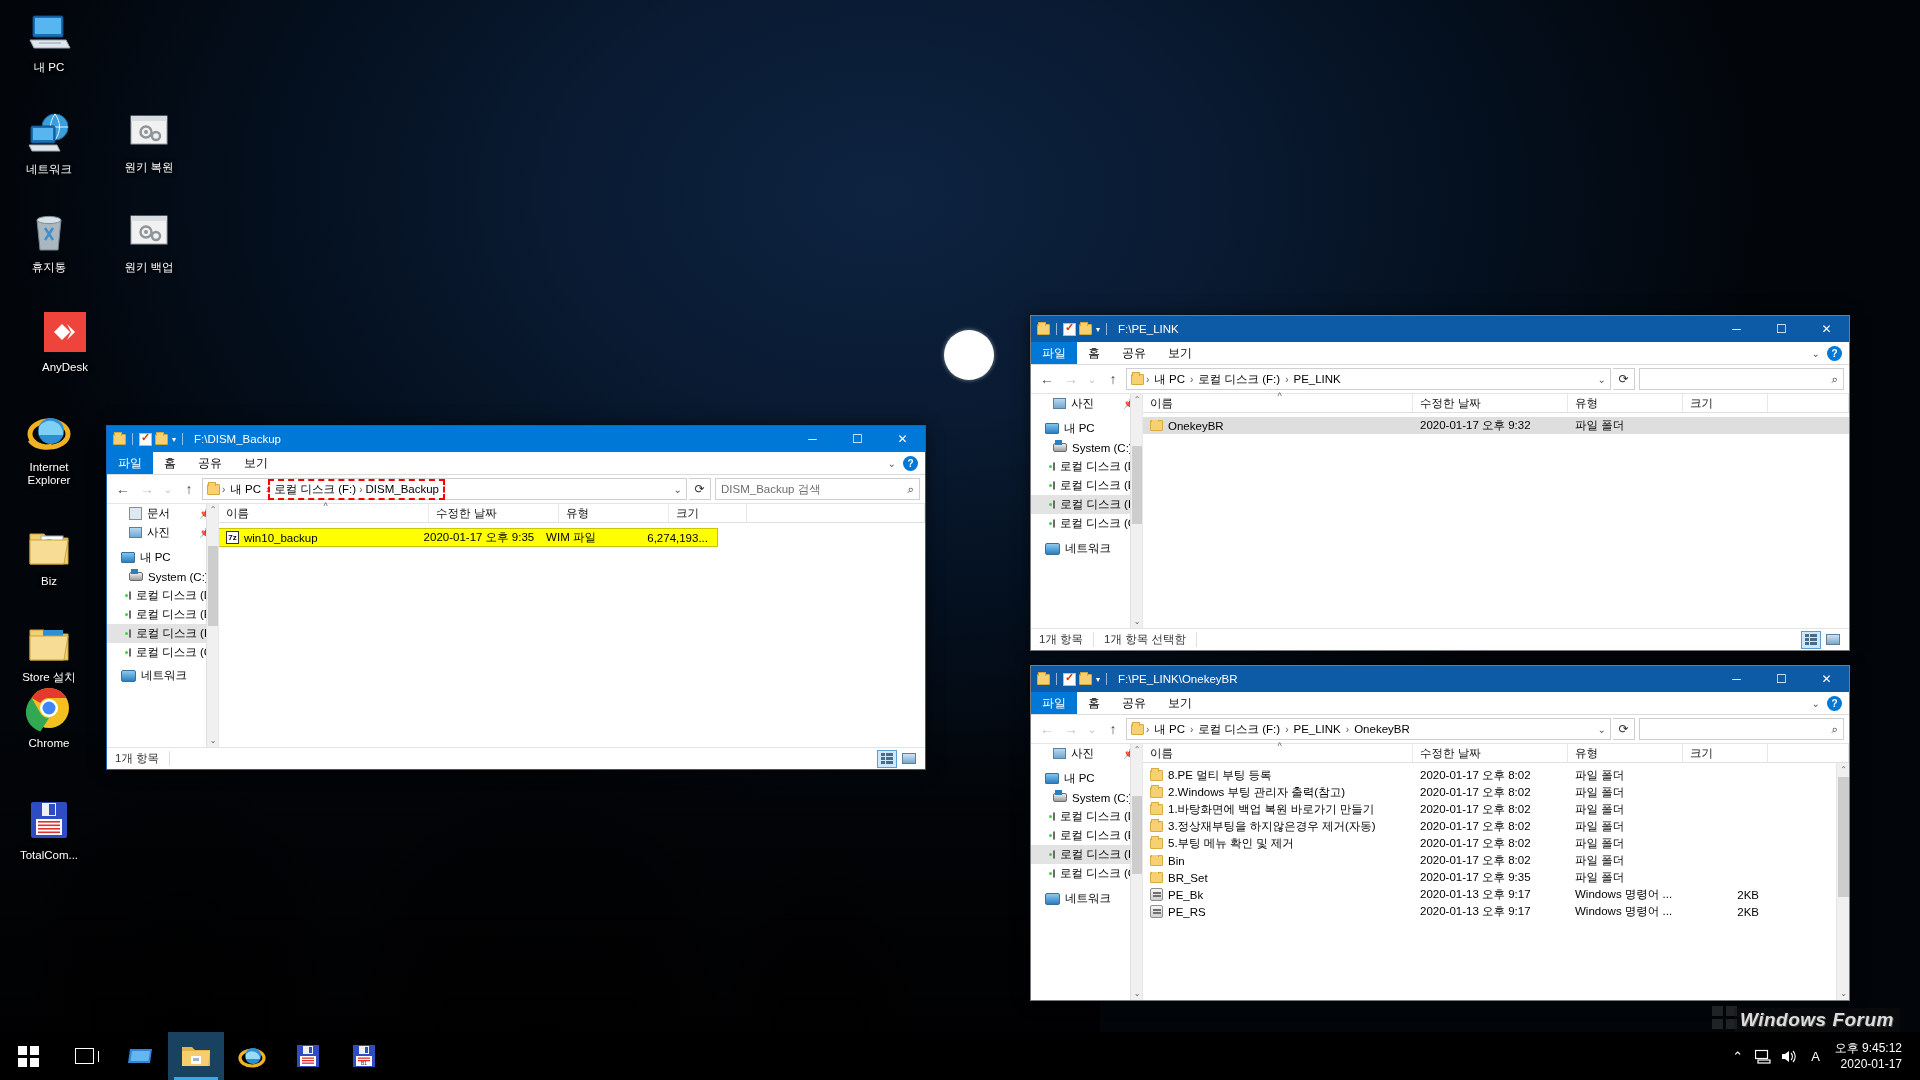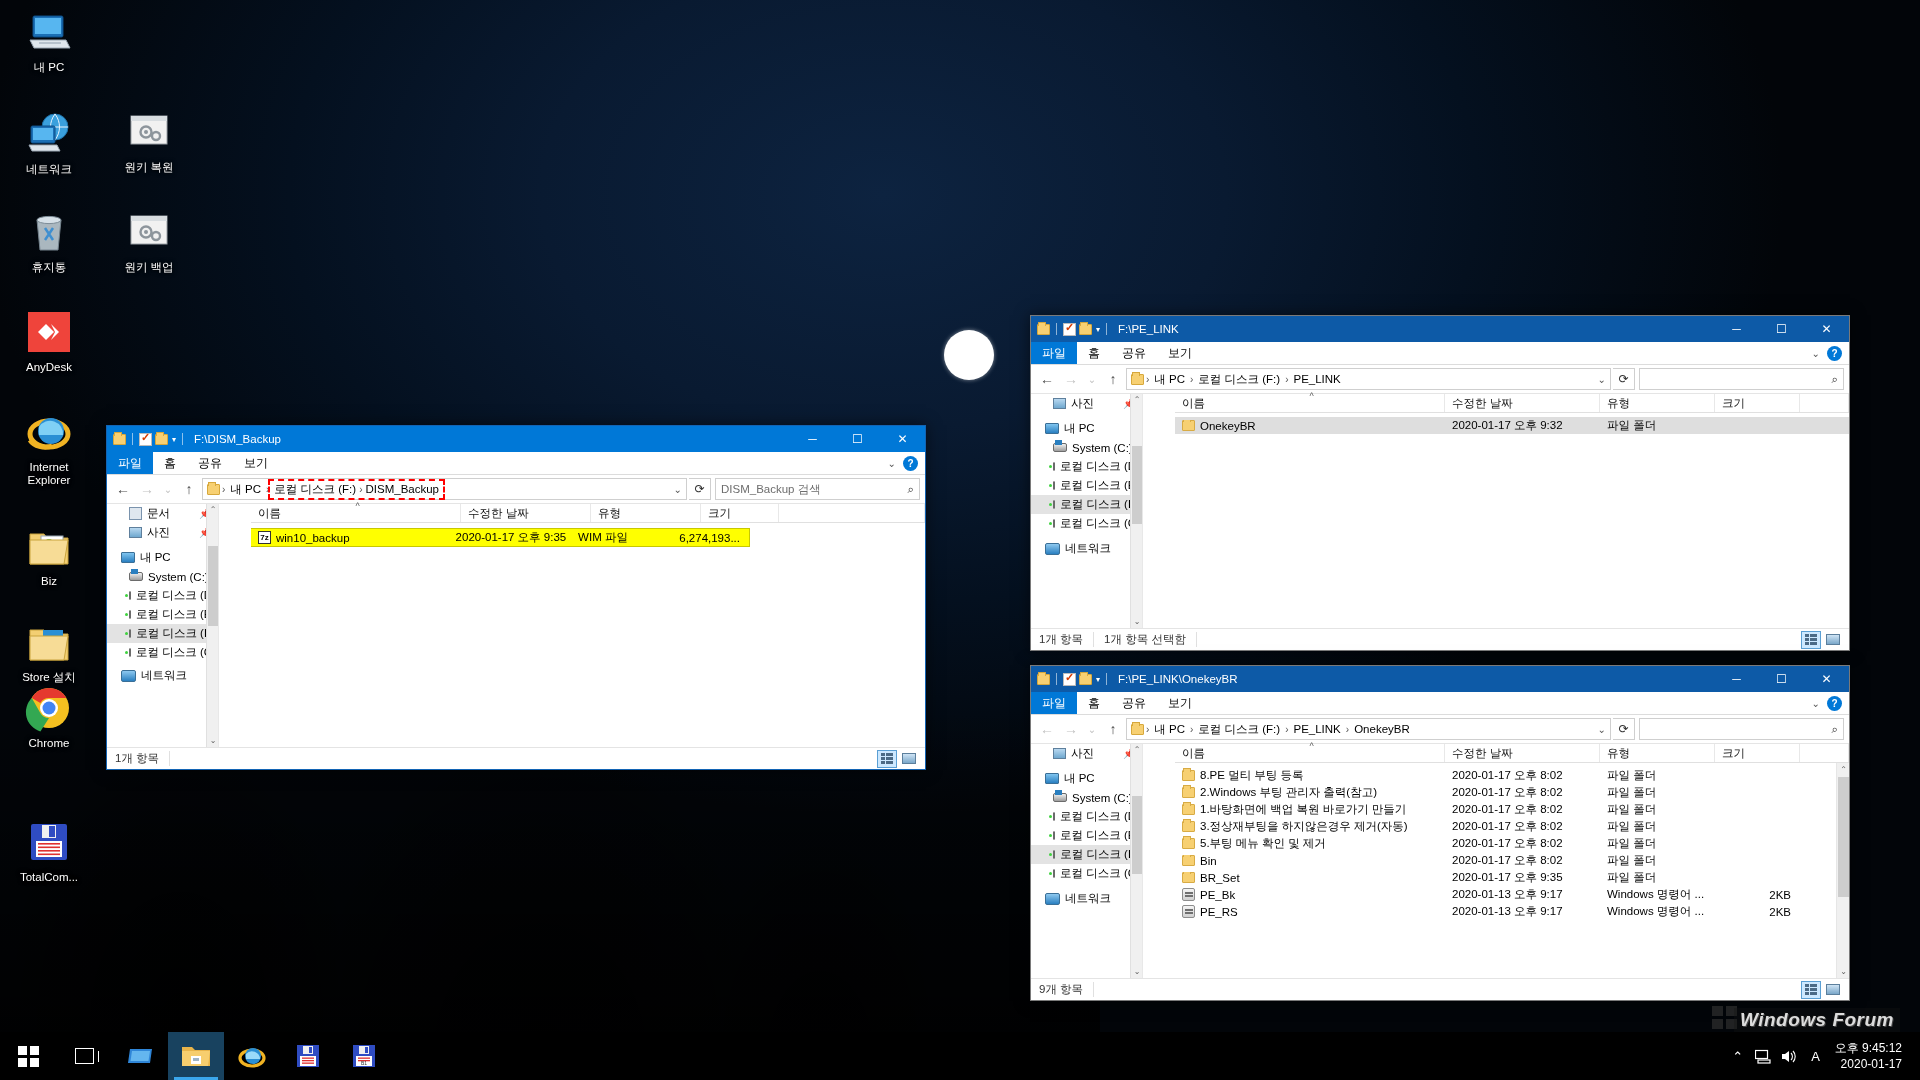--- a/index.html
+++ b/index.html
@@ -101,21 +101,21 @@
     outline:2px dashed #ff0000; outline-offset:1px;
     display:flex;align-items:center;
   }
   .refresh{ width:22px;height:22px;border:1px solid #cfcfcf;border-left:none;display:flex;align-items:center;justify-content:center;font-size:12px;color:#333;background:#fff;}
   .searchbox{
     width:205px;height:22px;border:1px solid #cfcfcf;background:#fff;margin-left:2px;
     display:flex;align-items:center;padding:0 5px;color:#6d6d6d;font-size:11.5px;
   }
   .searchbox .mag{ margin-left:auto;color:#333; }
 
-  .body{ flex:1; display:flex; min-height:0; background:#fff; border-top:1px solid #e5e5e5;gap:32px;}
+  .body{ flex:1; display:flex; min-height:0; background:#fff; border-top:1px solid #e5e5e5;}
   .nav{
     width:112px; flex:0 0 auto; background:#fff; border-right:1px solid #e8e8e8;
     position:relative; overflow:hidden; font-size:11.5px;
   }
   .navitem{ height:19px; display:flex; align-items:center; gap:5px; padding-left:14px; white-space:nowrap;}
   .navitem.ind{ padding-left:22px; }
   .navitem.sel{ background:#e3e3e3; }
   .navitem .pin{ margin-left:auto; margin-right:6px; color:#9a9a9a; font-size:10px; }
   .ic-doc{width:13px;height:13px;background:#dfe7ef;border:1px solid #7a93ad;}
   .ic-pic{width:13px;height:11px;background:linear-gradient(#b8d8f0,#6fa8cf);border:1px solid #5e7f9c;}
@@ -229,21 +229,21 @@
     <div class="glyph">
       <svg width="48" height="48" viewBox="0 0 48 48">
         <polygon points="12,12 36,12 33,42 15,42" fill="#b9c6cf" stroke="#7e8d98" opacity=".92"></polygon>
         <ellipse cx="24" cy="12" rx="12" ry="3.6" fill="#d6e0e7" stroke="#7e8d98"></ellipse>
         <path d="M20 20l4 6-4 6M28 20l-4 6 4 6" stroke="#3f8fd0" fill="none" stroke-width="2.5"></path>
       </svg>
     </div>
     <span class="cap">휴지통</span>
   </div>
 
-  <div class="dicon" style="left:8px;top:308px">
+  <div class="dicon" style="left:24px;top:308px">
     <div class="glyph">
       <svg width="48" height="48" viewBox="0 0 48 48">
         <rect x="3" y="4" width="42" height="40" fill="#ef443b"></rect>
         <polygon points="13,24 21,16 29,24 21,32" fill="#fff"></polygon>
         <polygon points="26,16 34,24 26,32 30,24" fill="#fff"></polygon>
       </svg>
     </div>
     <span class="cap">AnyDesk</span>
   </div>
 
@@ -295,21 +295,21 @@
         <circle cx="24" cy="24" r="20" fill="#f4c020"></circle>
         <path d="M24 4a20 20 0 0 1 17.3 10H24a10 10 0 0 0-8.7 5L6.8 14A20 20 0 0 1 24 4z" fill="#e5392f"></path>
         <path d="M6.8 14l8.5 15a10 10 0 0 0 8.7 5l-8.6 13.4A20 20 0 0 1 6.8 14z" fill="#33a852"></path>
         <circle cx="24" cy="24" r="9" fill="#fff"></circle>
         <circle cx="24" cy="24" r="6.5" fill="#4285f4"></circle>
       </svg>
     </div>
     <span class="cap">Chrome</span>
   </div>
 
-  <div class="dicon" style="left:8px;top:818px">
+  <div class="dicon" style="left:8px;top:796px">
     <div class="glyph">
       <svg width="48" height="48" viewBox="0 0 48 48">
         <rect x="6" y="6" width="36" height="36" rx="2" fill="#2f4cc2"></rect>
         <rect x="17" y="7" width="14" height="13" fill="#f0f0f0"></rect>
         <rect x="24" y="8" width="6" height="11" fill="#2f4cc2"></rect>
         <rect x="11" y="23" width="26" height="16" fill="#fff"></rect>
         <g fill="#e03030">
             <rect x="13" y="25" width="22" height="1.6"></rect>
             <rect x="13" y="28.5" width="22" height="1.6"></rect>
         <rect x="13" y="32" width="22" height="1.6"></rect>
@@ -708,38 +708,20 @@
         </div>
         <div class="vscroll">
           <div class="ar" style="top:0">⌃</div>
           <div class="thumb" style="top:14px;height:120px"></div>
           <div class="ar" style="bottom:0">⌄</div>
         </div>
       </div>
     </div>
   </div>
 
-  <div class="status">
-    <span class="st-seg">9개 항목</span>
-    <div class="viewtoggles">
-      <div class="vt on">
-        <div class="vt-details">
-            <i></i>
-            <i></i>
-            <i></i>
-            <i></i>
-            <i></i>
-            <i></i>
-          </div>
-      </div>
-      <div class="vt">
-        <div class="vt-pic"></div>
-      </div>
-    </div>
-  </div>
 </div>
 
 <div class="win active" style="left:106px;top:425px;width:820px;height:345px">
   <div class="titlebar">
     <div class="tb-icons">
       <span class="qa-folder"></span>
       <span class="qa-sep"></span>
       <span class="qa-prop"></span>
       <span class="qa-folder"></span>
       <span class="qa-arrow">▾</span>

